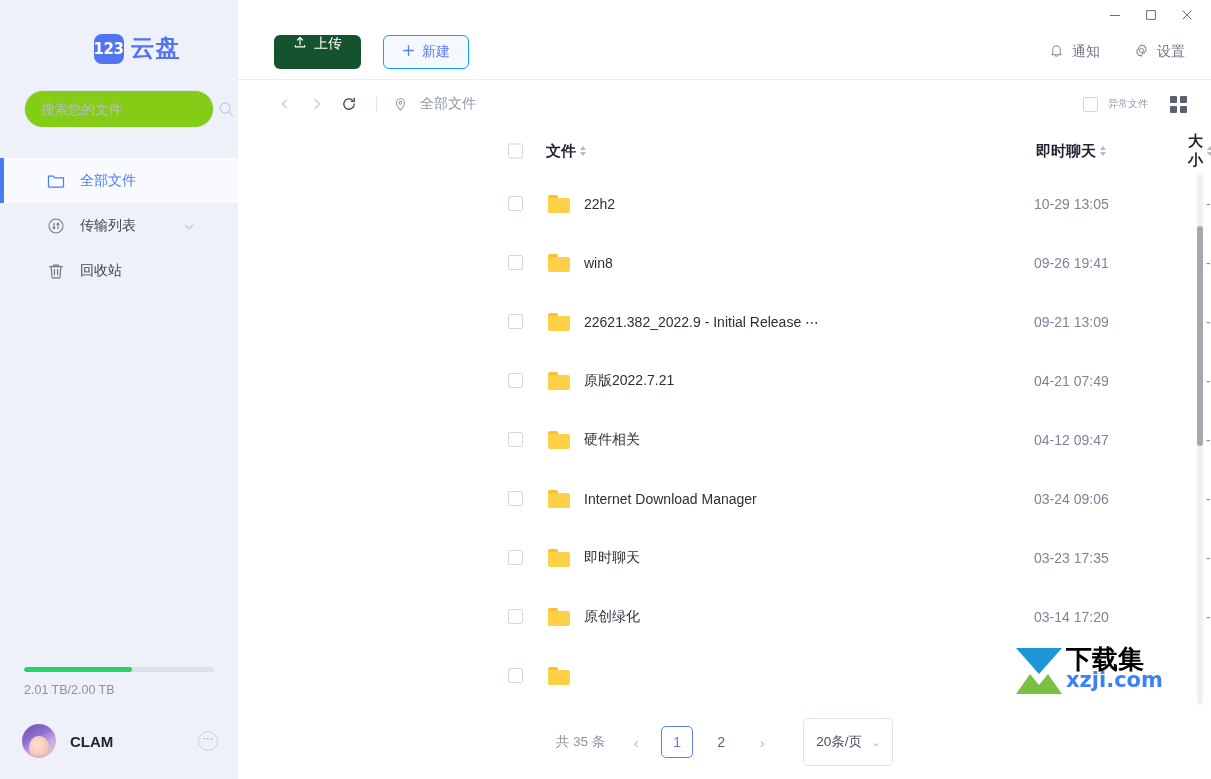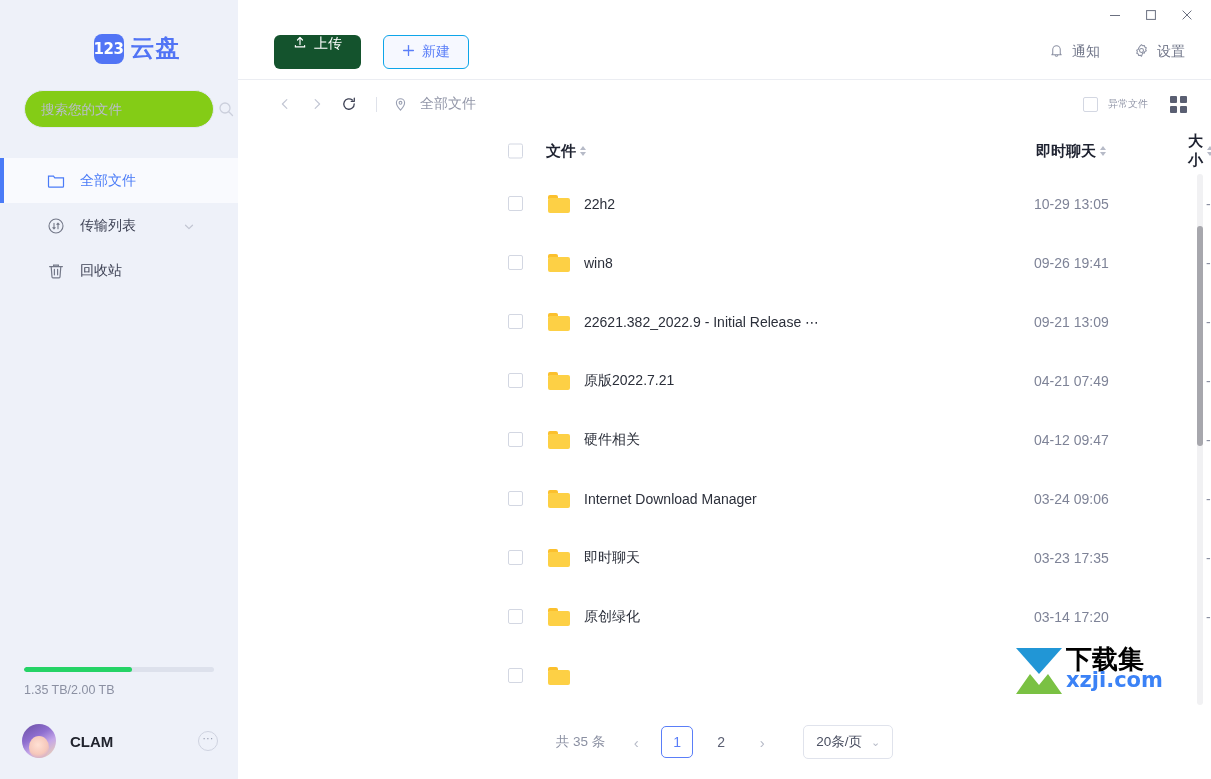--- a/index.html
+++ b/index.html
@@ -230,21 +230,21 @@
     position: relative;
   }
   .pg-total { font-size: 13.5px; color: #8b90a2; margin-right: 6px; }
   .pg-arrow { width: 26px; height: 26px; display:flex;align-items:center;justify-content:center; color:#b6bac7; cursor:pointer; font-size: 15px;}
   .pg-num {
     min-width: 32px; height: 32px; border-radius: 5px; display:flex;align-items:center;justify-content:center;
     font-size: 14px; color:#5a5f72; cursor:pointer; padding: 0 8px;
   }
   .pg-num.active { border: 1px solid #5a7ef8; color: #5a7ef8; }
   .pg-select {
-    margin-left: 16px; height: 34px; min-width: 88px; border:1px solid #e0e3ec; border-radius:5px;
+    margin-left: 16px; height: 48px; min-width: 88px; border:1px solid #e0e3ec; border-radius:5px;
     display:flex;align-items:center;justify-content:center;gap:9px; font-size:13.5px;color:#4a4f61;cursor:pointer;
     padding: 0 12px;
   }
   .pg-select .cv { color:#b6bac7; font-size: 11px; }
 </style>
 </head>
 <body>
 
 <div class="app">
 
@@ -306,21 +306,21 @@
         </span>
         <span>回收站</span>
       </div>
     </div>
 
     <div class="sidebar-bottom">
       <div class="storage">
         <div class="bar-track">
           <div class="bar-fill" id="storage-fill" style="width: 57%; background: rgb(37, 211, 102);"></div>
         </div>
-        <div class="storage-label">1.35 TB/2.00 TB</div>
+        <div class="storage-label">2.01 TB/2.00 TB</div>
       </div>
 
       <div class="user-row">
         <div class="avatar"></div>
         <div class="user-name">CLAM</div>
         <div class="user-more">⋯</div>
       </div>
     </div>
   </div>
 

